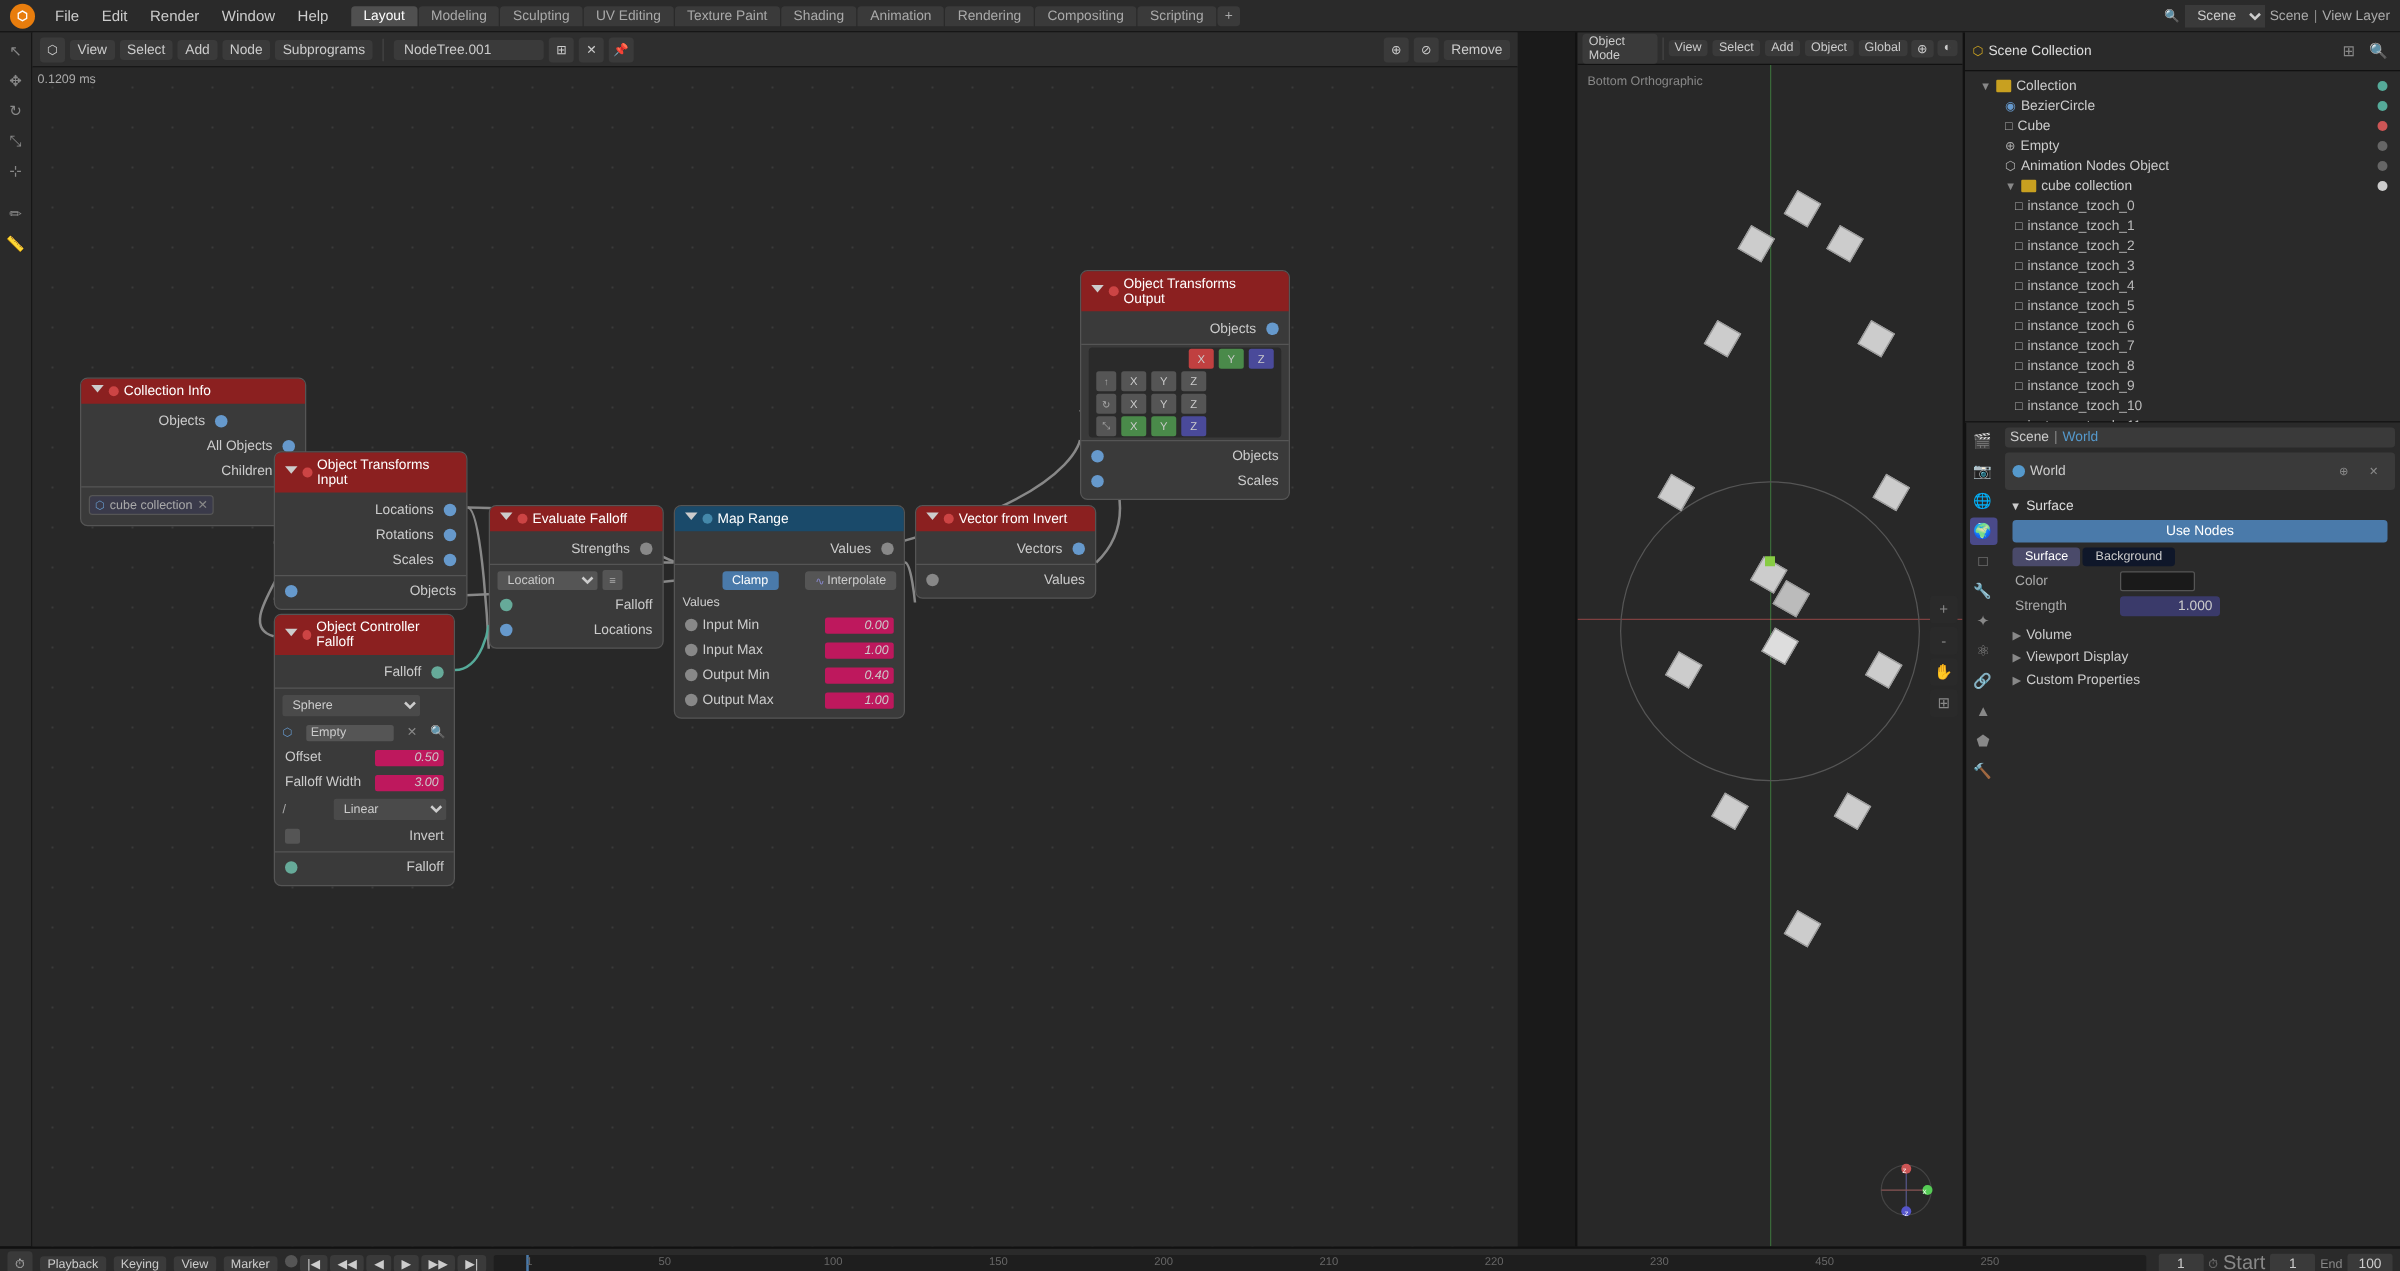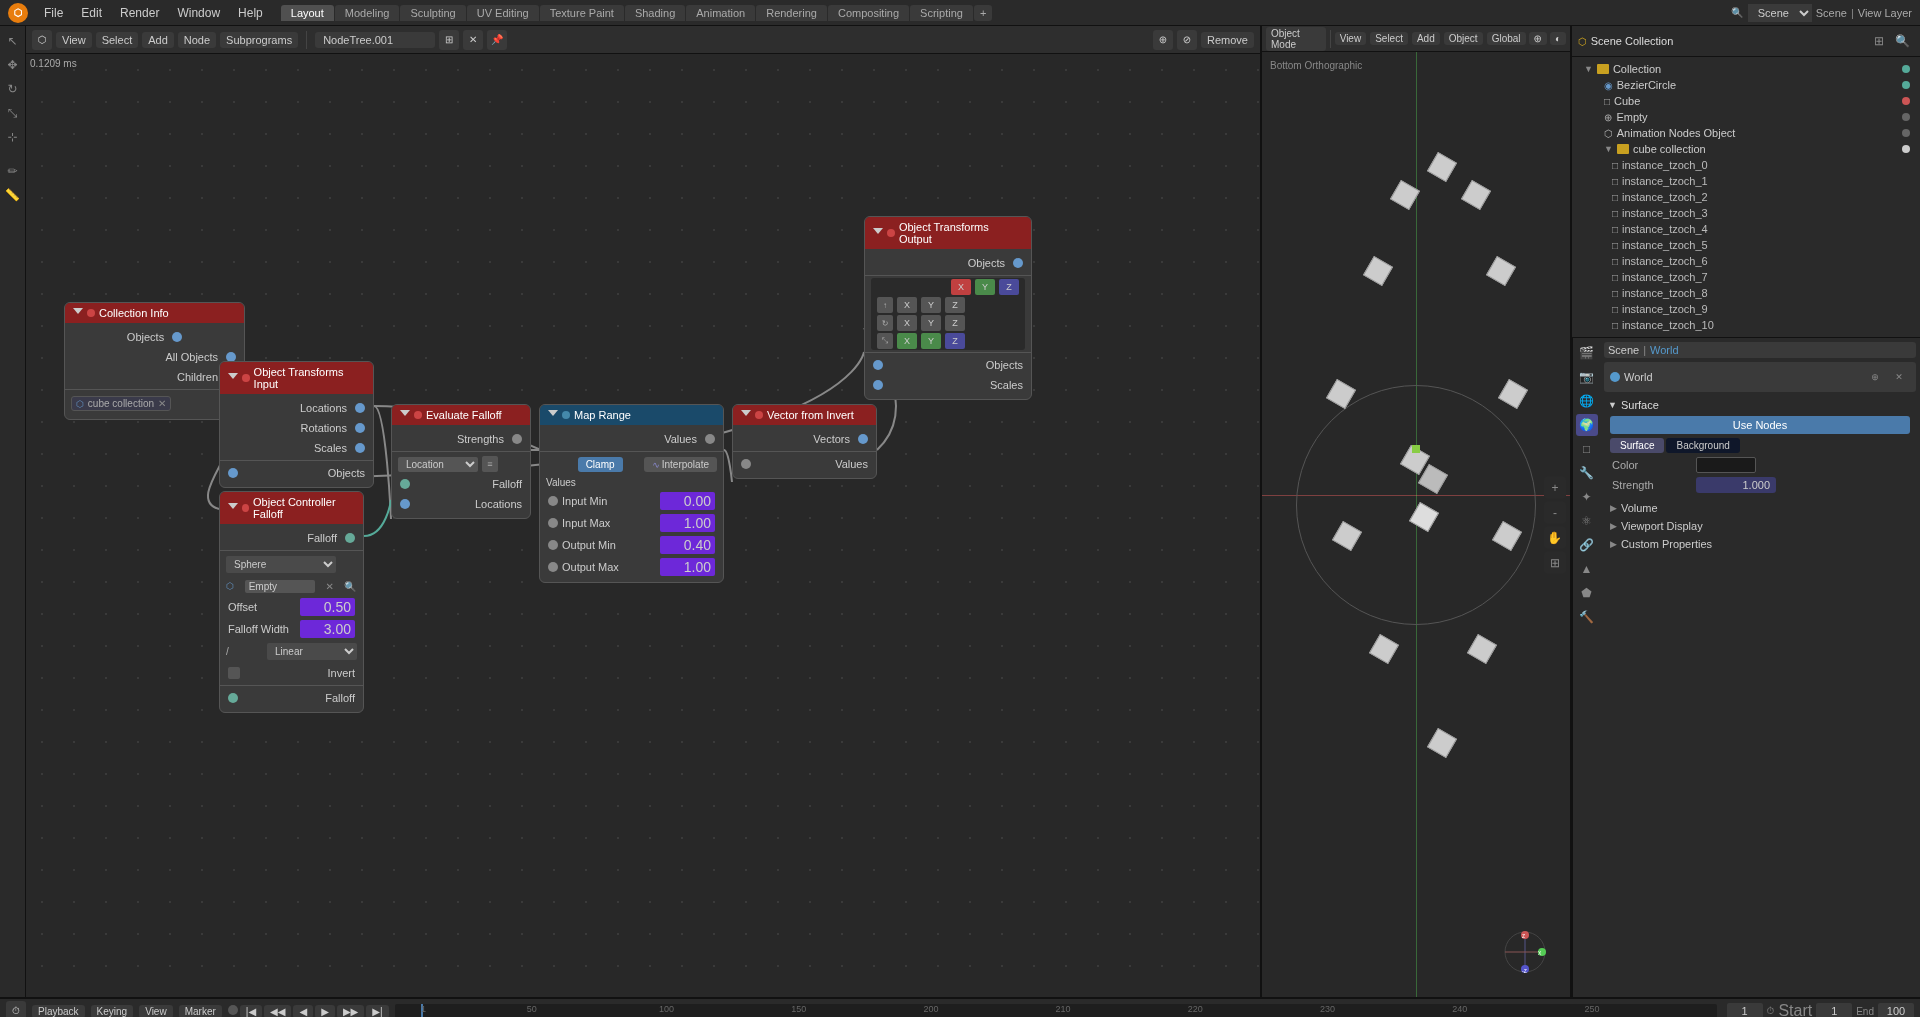--- a/index.html
+++ b/index.html
@@ -65,21 +65,21 @@
     #node-evaluate-falloff { left: 365px; top: 350px; width: 140px; }
     
     #node-map-range { left: 513px; top: 350px; width: 185px; }
     
     #node-vector-from-value { left: 706px; top: 350px; width: 145px; }
     
     #node-obj-transforms-output { left: 838px; top: 162px; width: 168px; }
 
     
     .node-dropdown { background: #555; color: #ccc; border: none; font-size: 10px; padding: 1px 4px; border-radius: 2px; width: 80px; }
-    .node-input-val { background: #6d28d9; color: #ccc; border: none; font-size: 14px; padding: 1px 4px; border-radius: 2px; width: 55px; text-align: right; }
+    .node-input-val { background: #be185d; color: #ccc; border: none; font-size: 10px; padding: 1px 4px; border-radius: 2px; width: 55px; text-align: right; font-style: italic; }
     .node-btn-clamp { background: #4a7aaa; color: #fff; padding: 2px 8px; border-radius: 3px; font-size: 10px; cursor: pointer; }
     .node-btn-interpolate { background: #555; color: #ccc; padding: 2px 8px; border-radius: 3px; font-size: 10px; cursor: pointer; display: flex; align-items: center; gap: 2px; }
     .sphere-dropdown { background: #4a4a4a; color: #ccc; border: none; font-size: 10px; padding: 2px 4px; border-radius: 2px; width: 110px; }
     .empty-field { background: #555; color: #ccc; border: none; font-size: 10px; padding: 1px 4px; border-radius: 2px; width: 70px; }
     .linear-dropdown { background: #4a4a4a; color: #ccc; border: none; font-size: 10px; padding: 2px 4px; border-radius: 2px; width: 90px; }
     .cube-coll-tag { background: #3a3a4a; border: 1px solid #555; border-radius: 3px; padding: 1px 4px; font-size: 10px; color: #aaa; display: flex; align-items: center; gap: 4px; }
     .tag-x { color: #888; cursor: pointer; }
 
     
     #connections { position: absolute; top: 0; left: 0; width: 100%; height: 100%; pointer-events: none; }
@@ -501,21 +501,21 @@
           <div class="node-row">
             <span class="node-socket socket-blue"></span>
             <span class="node-label" style="margin-left:6px;">Scales</span>
           </div>
         </div>
       </div>
 
     </div>
   </div>
 
-  <div id="viewport" style="width:310px;">
+  <div id="viewport" style="width:310px;margin-left:46px;">
 
     <div id="viewport-toolbar">
       <div class="vp-btn">Object Mode</div>
       <div style="width:1px;height:18px;background:#444;"></div>
       <div class="vp-btn">View</div>
       <div class="vp-btn">Select</div>
       <div class="vp-btn">Add</div>
       <div class="vp-btn">Object</div>
       <div style="margin-left:auto; display:flex; gap:3px; align-items:center;">
         <div class="vp-btn">Global</div>
@@ -789,21 +789,21 @@
       <div class="timeline-marker"></div>
 
       <span class="timeline-tick" style="left:2%;top:0;">1</span>
       <span class="timeline-tick" style="left:10%;top:0;">50</span>
       <span class="timeline-tick" style="left:20%;top:0;">100</span>
       <span class="timeline-tick" style="left:30%;top:0;">150</span>
       <span class="timeline-tick" style="left:40%;top:0;">200</span>
       <span class="timeline-tick" style="left:50%;top:0;">210</span>
       <span class="timeline-tick" style="left:60%;top:0;">220</span>
       <span class="timeline-tick" style="left:70%;top:0;">230</span>
-      <span class="timeline-tick" style="left:80%;top:0;">240</span>
+      <span class="timeline-tick" style="left:80%;top:0;">450</span>
       <span class="timeline-tick" style="left:90%;top:0;">250</span>
     </div>
 
     <div style="display:flex;align-items:center;gap:4px;margin-left:4px;">
       <input style="background: rgb(58, 58, 58); color: rgb(204, 204, 204); border: none; padding: 2px 4px; border-radius: 2px; width: 36px; font-size: 11px; text-align: center;" value="1">
       <span style="color:#888;font-size:10px;">⏱</span>
       <span style="color:#888;font-size:16px;">Start</span>
       <input style="background: rgb(58, 58, 58); color: rgb(204, 204, 204); border: none; padding: 2px 4px; border-radius: 2px; width: 36px; font-size: 11px; text-align: center;" value="1">
       <span style="color:#888;font-size:10px;">End</span>
       <input style="background: rgb(58, 58, 58); color: rgb(204, 204, 204); border: none; padding: 2px 4px; border-radius: 2px; width: 36px; font-size: 11px; text-align: center;" value="100">

